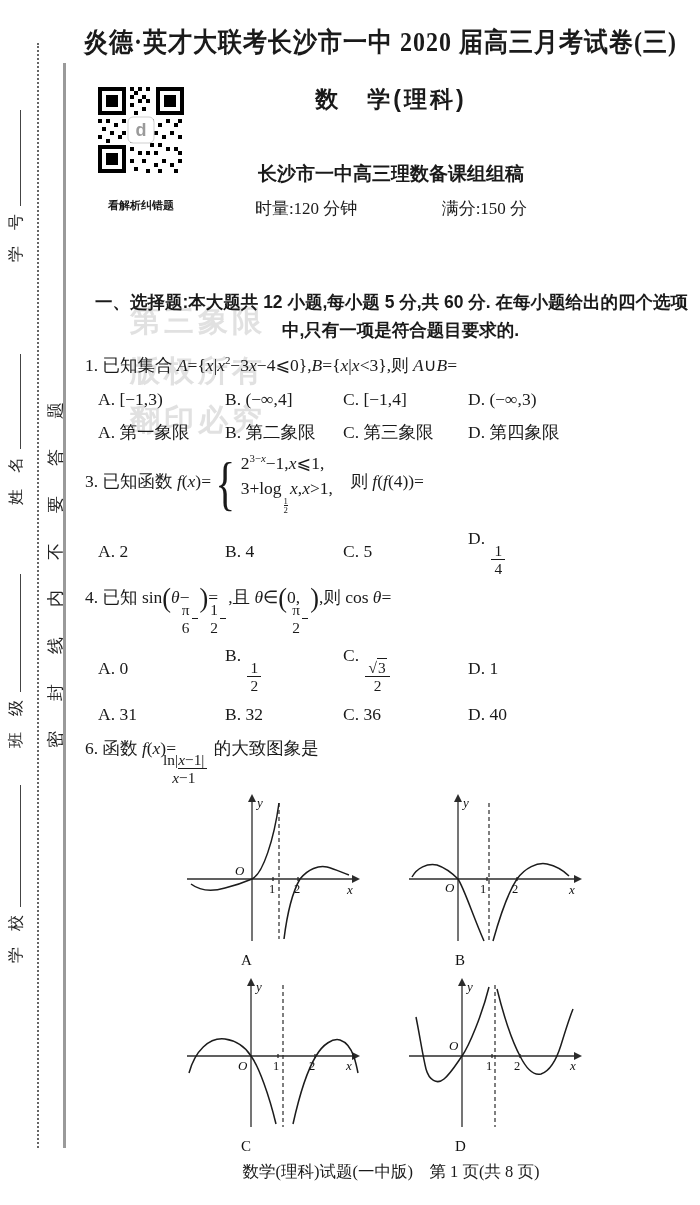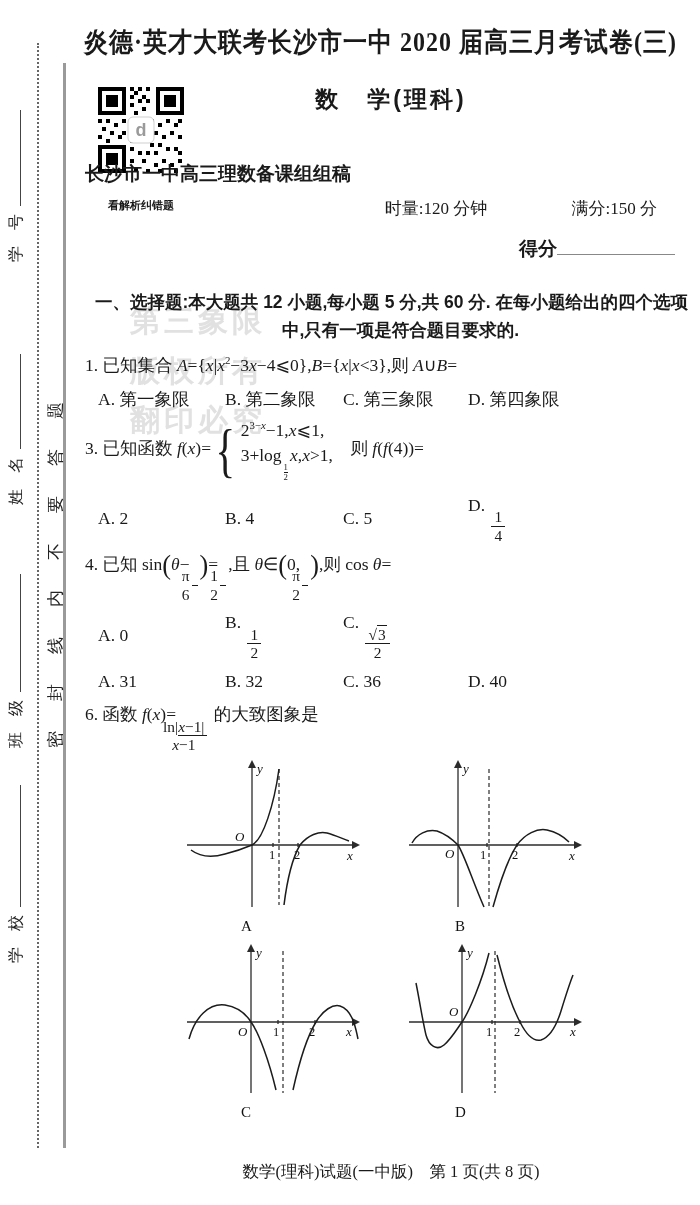--- a/index.html
+++ b/index.html
@@ -18,23 +18,23 @@
          white-space:nowrap;font-size:17px;letter-spacing:30px;color:#222;}
   
   .header-title{position:absolute;left:84px;top:26px;width:614px;font-size:24px;font-weight:900;
                 font-family:"Liberation Serif",serif;letter-spacing:1px;white-space:nowrap;
                 transform:scaleY(1.12);}
   .qr-wrap{position:absolute;left:95px;top:84px;width:92px;text-align:center;}
   .qr-caption{font-family:"Liberation Sans",sans-serif;font-weight:700;font-size:11px;margin-top:18px;}
   .subject-title{position:absolute;left:85px;top:84px;width:612px;text-align:center;
                  font-size:23px;font-weight:700;font-family:"Liberation Sans",sans-serif;
                  letter-spacing:3px;}
-  .byline{position:absolute;left:85px;top:161px;width:612px;text-align:left;
+  .byline{position:absolute;left:85px;top:161px;width:612px;text-align:center;
           font-size:19px;font-weight:700;font-family:"Liberation Sans",sans-serif;}
-  .meta-row{position:absolute;left:85px;top:197px;width:612px;text-align:right;font-size:17px;}
+  .meta-row{position:absolute;left:85px;top:197px;width:612px;text-align:center;font-size:17px;}
   .meta-row span{margin:0 40px;}
   .score-row{position:absolute;left:85px;top:236px;width:590px;text-align:right;
              font-size:19px;font-family:"Liberation Sans",sans-serif;font-weight:700;}
   .score-row .blank{display:inline-block;width:118px;border-bottom:1.5px solid #888;height:18px;}
   
   .watermark{position:absolute;left:118px;top:296px;width:160px;text-align:center;z-index:0;
              color:rgba(120,120,120,0.22);font-weight:700;font-size:30px;line-height:1.65;
              font-family:"Liberation Sans",sans-serif;letter-spacing:4px;}
   
   .main{position:absolute;left:85px;top:288px;width:613px;z-index:1;font-size:17.5px;}
@@ -122,34 +122,37 @@
     </svg>
     <div class="qr-caption">看解析纠错题</div>
   </div>
 
   <div class="subject-title">数　学(理科)</div>
   <div class="byline">长沙市一中高三理数备课组组稿</div>
   <div class="meta-row">
     <span>时量:120 分钟</span>
     <span>满分:150 分</span>
   </div>
-  <div class="score-row">
-    <span>得分</span><span class="blank"></span>
-  </div>
 
   <div class="watermark">
     <div>第三象限</div>
     <div>版权所有</div>
     <div>翻印必究</div>
   </div>
 
   <div class="main">
     <p class="sec">一、选择题:本大题共 <b>12</b> 小题,每小题 <b>5</b> 分,共 <b>60</b> 分. 在每小题给出的四个选项中,只有一项是符合题目要求的.</p>
 
     <p class="stem">1. 已知集合 <i>A</i>={<i>x</i>|<i>x</i><sup>2</sup>−3<i>x</i>−4⩽0},<i>B</i>={<i>x</i>|<i>x</i>&lt;3},则 <i>A</i>∪<i>B</i>=</p>
+    <div class="opts">
+      <span>A. [−1,3)</span>
+      <span>B. (−∞,4]</span>
+      <span>C. [−1,4]</span>
+      <span>D. (−∞,3)</span>
+    </div>
 
     <div class="opts">
       <span>A. 第一象限</span>
       <span>B. 第二象限</span>
       <span>C. 第三象限</span>
       <span>D. 第四象限</span>
     </div>
 
     <p class="stem">3. 已知函数 <i>f</i>(<i>x</i>)=<span class="cases">
           <span class="brace">{</span>
@@ -184,20 +187,21 @@
     <div class="opts" style="margin-top:6px;">
       <span>A. 0</span>
       <span>B. <span class="frac">
             <span class="t">1</span>
             <span class="b">2</span>
           </span></span>
       <span>C. <span class="frac">
             <span class="t"><span class="sqrt">√<span class="ol">3</span></span></span>
             <span class="b">2</span>
           </span></span>
+      <span>D. 1</span>
     </div>
 
     <div class="opts">
       <span>A. 31</span>
       <span>B. 32</span>
       <span>C. 36</span>
       <span>D. 40</span>
     </div>
 
     <p class="stem">6. 函数 <i>f</i>(<i>x</i>)=<span class="frac">

